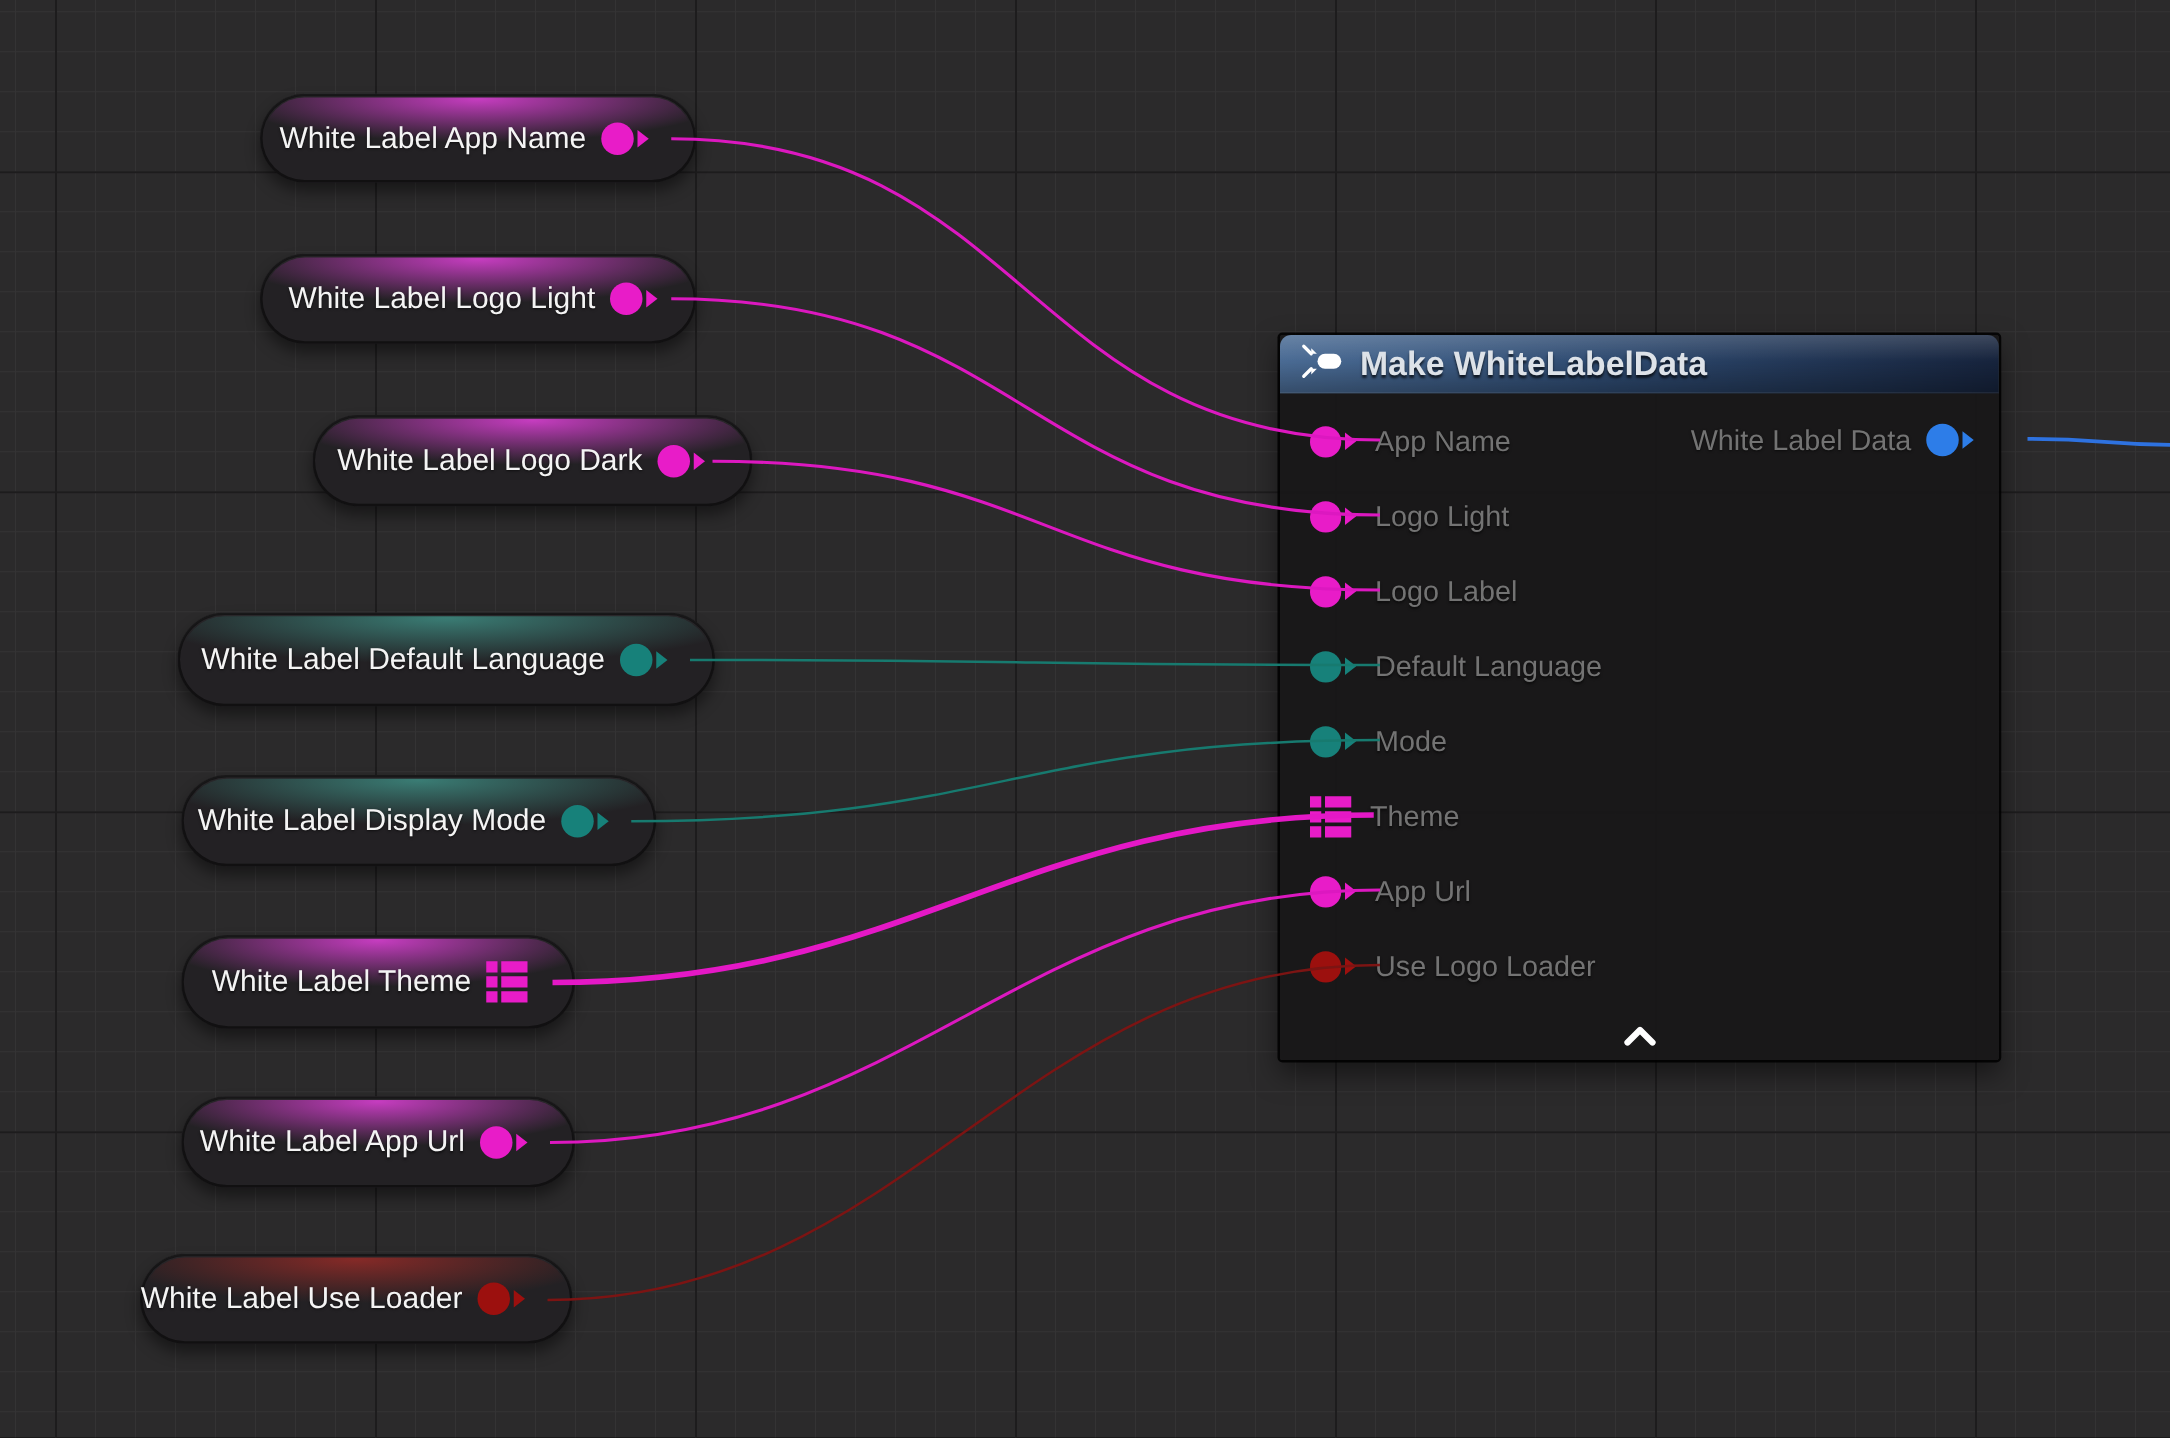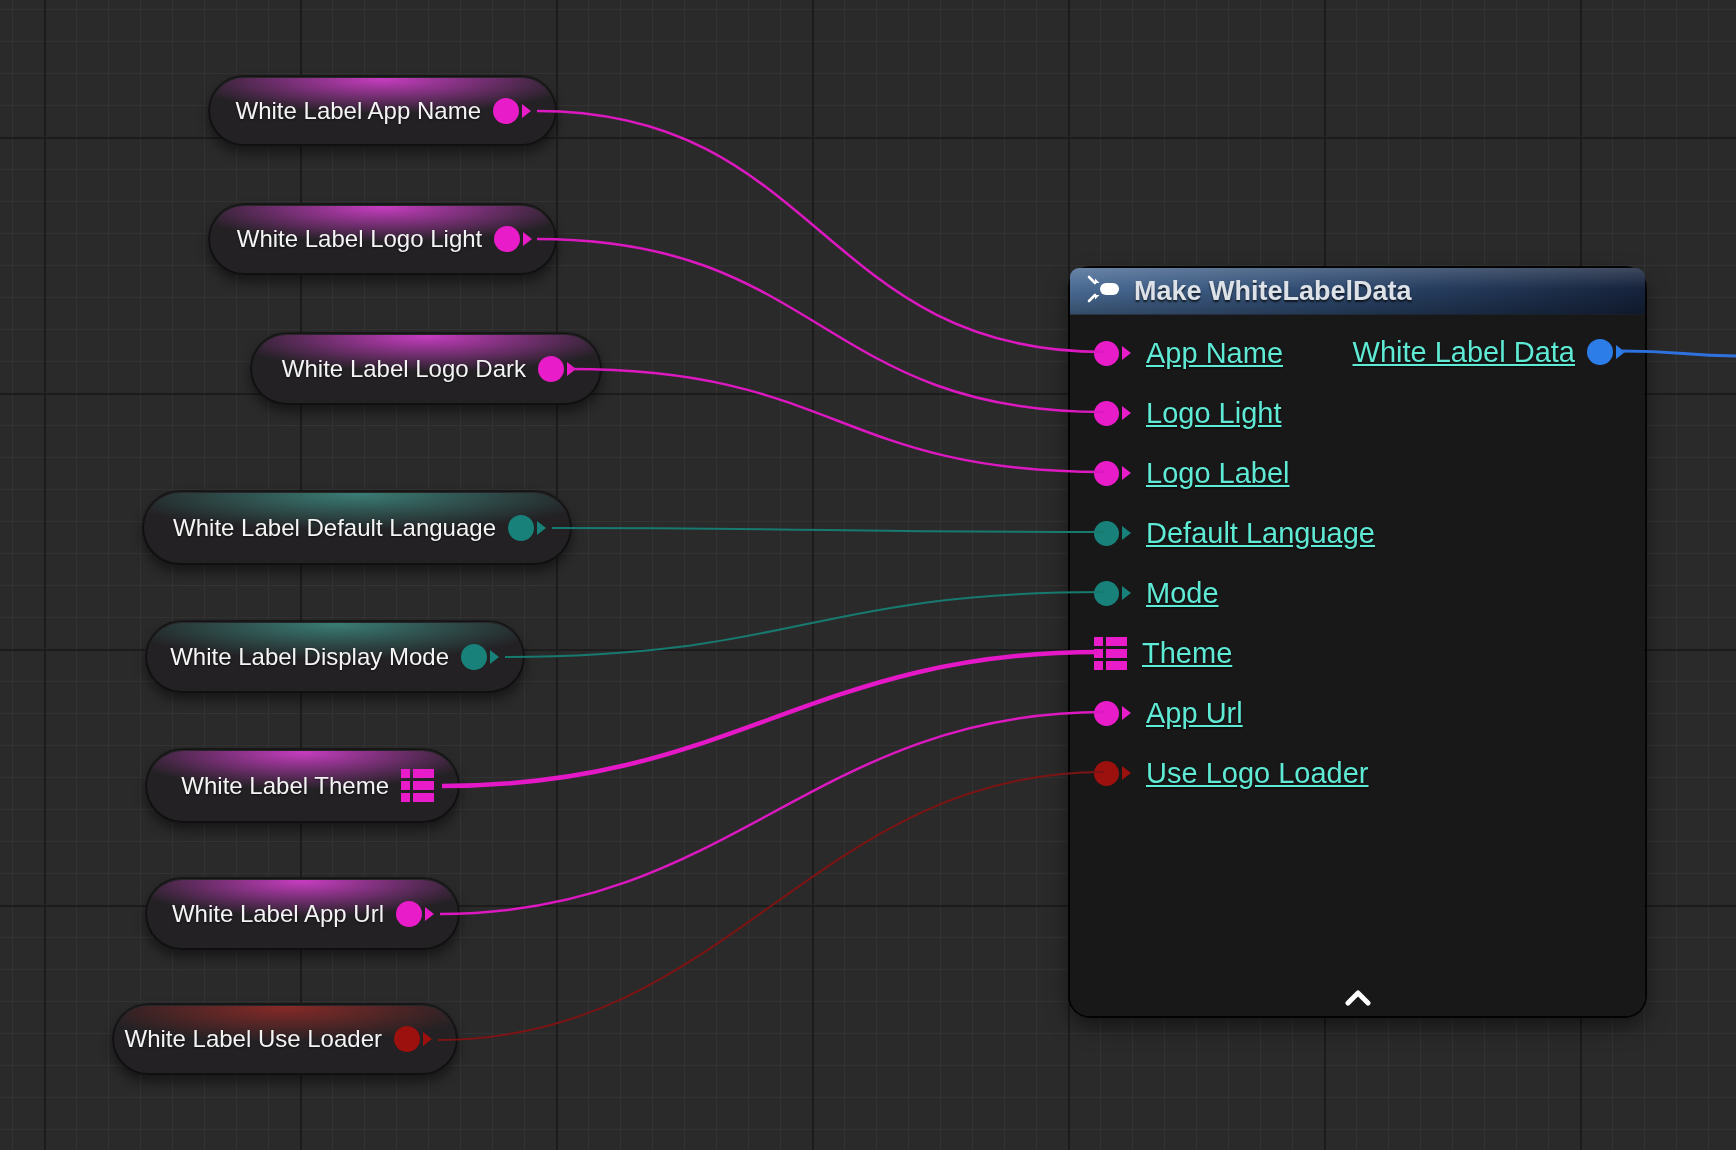--- a/index.html
+++ b/index.html
@@ -18,21 +18,21 @@
       linear-gradient(var(--grid-minor) 0 1px, transparent 1px);
     background-size:256px 256px,256px 256px,32px 32px,32px 32px;
     background-position:44px 0,0 137px,12px 0,0 9px;
   }
 
   
   .pill{
     position:absolute;display:flex;align-items:center;justify-content:flex-end;
     border-radius:40px;background:#232124;box-sizing:border-box;
     box-shadow:0 7px 12px rgba(0,0,0,.45), inset 0 0 0 2px rgba(5,5,5,.6), inset 0 2px 2px rgba(255,255,255,.10);
-    padding:0 26px 0 30px;gap:12px;
+    padding:0 38px 0 30px;gap:12px;
   }
   .pill .glow{
     position:absolute;inset:3px;border-radius:37px;pointer-events:none;
     background:radial-gradient(78% 72% at 50% 2%, var(--gc) 0%, rgba(0,0,0,0) 74%);
   }
   .pill.magenta-glow{--gc:rgba(206,62,200,.95);}
   .pill.teal-glow{--gc:rgba(62,140,130,.85);}
   .pill.red-glow{--gc:rgba(158,44,40,.8);}
   .pill .label{
     position:relative;color:#f4f4f4;font-size:24px;white-space:nowrap;
@@ -44,36 +44,36 @@
   .magenta-pin{--pc:var(--magenta);}
   .teal-pin{--pc:var(--teal);}
   .red-pin{--pc:var(--red);}
   .blue-pin{--pc:var(--blue);}
 
   .struct-icon{display:grid;grid-template-columns:9px 21px;grid-auto-rows:9px;gap:3px;}
   .struct-icon span{background:var(--magenta);}
 
   
   .make-node{
-    position:absolute;left:1070px;top:268px;width:575px;height:748px;border-radius:20px;
+    position:absolute;left:1024px;top:268px;width:575px;height:580px;border-radius:2px;
     background:rgba(24,23,24,.93);
     box-shadow:0 0 0 2px rgba(0,0,0,.85), 0 10px 22px rgba(0,0,0,.5);
   }
   .node-header{
     height:46px;border-radius:9px 9px 0 0;display:flex;align-items:center;gap:12px;padding:0 16px;
     background:
       linear-gradient(180deg, rgba(255,255,255,.17) 0%, rgba(255,255,255,0) 45%, rgba(0,0,0,.28) 100%),
       linear-gradient(90deg,#4a6b94 0%,#2e4a70 45%,#16233c 100%);
     border-bottom:1px solid rgba(0,0,0,.6);
   }
   .node-title{color:#dde2e8;font-size:27px;font-weight:bold;text-shadow:0 2px 2px rgba(0,0,0,.7);white-space:nowrap;}
   .node-body{position:relative;padding-top:8px;}
   .in-row{height:60px;display:flex;align-items:center;gap:15px;padding-left:24px;}
   .in-row .pin-circle{width:25px;height:25px;}
-  .pin-label{color:#5eead4;font-size:29px;white-space:nowrap;text-shadow:0 1px 2px rgba(0,0,0,.6);text-decoration:underline;}
+  .pin-label{color:#737373;font-size:23px;white-space:nowrap;text-shadow:0 1px 2px rgba(0,0,0,.6);}
   .out-row{position:absolute;top:54px;right:0;height:60px;display:flex;align-items:center;gap:12px;padding-right:20px;}
   .collapse{position:absolute;left:50%;bottom:6px;transform:translateX(-50%);}
 
   
   #wires{position:absolute;left:0;top:0;pointer-events:none;}
   #wires path{pointer-events:stroke;}
 </style>
 </head>
 <body>
 

